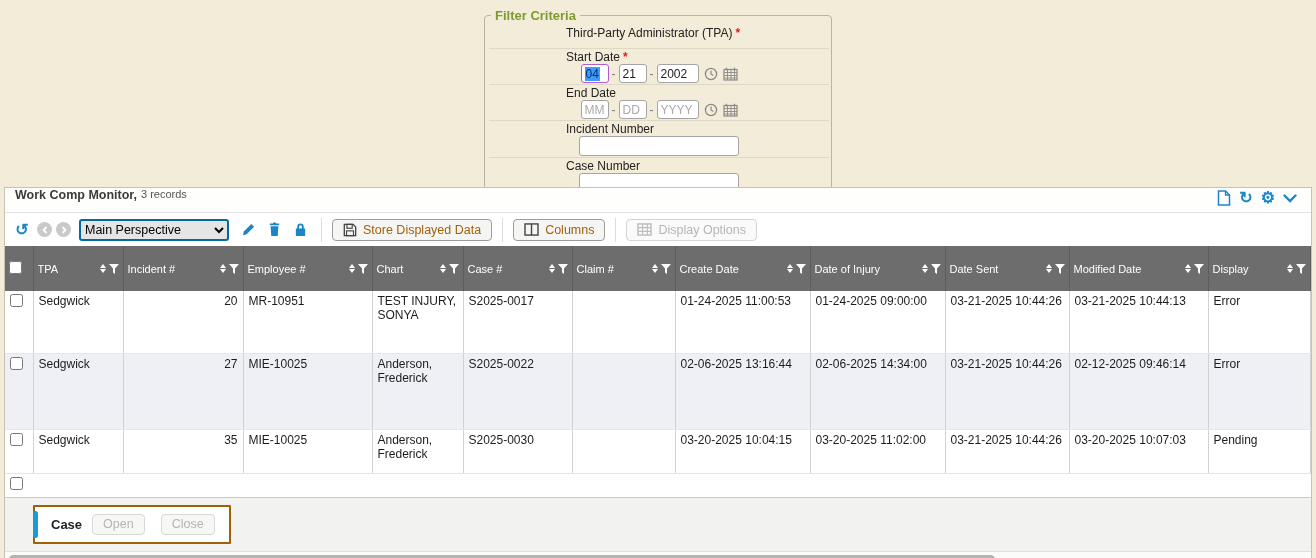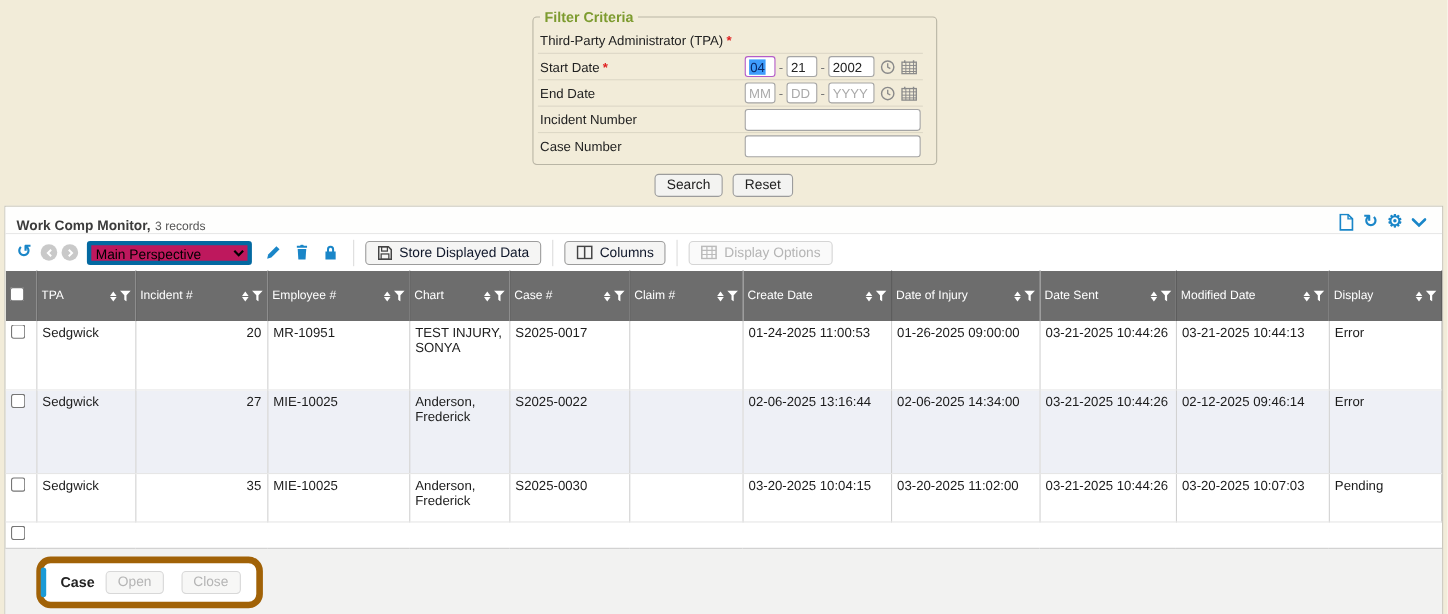--- a/index.html
+++ b/index.html
@@ -8,29 +8,29 @@
     background:#f2ecd9;
     font-family:"Liberation Sans", sans-serif;
     font-size:12px; color:#222;
     overflow:hidden;
   }
 
   
   .filter-wrap { width:348px; margin:8px auto 0 auto; }
   fieldset.filter {
     border:1px solid #b9b5a5; border-radius:4px;
-    padding:2px 12px 4px 4px; background:transparent;
+    padding:2px 2px 4px 4px; background:transparent;
   }
   fieldset.filter legend {
     font-weight:bold; font-size:13px; color:#7d9b2f;
     padding:0 4px; margin-left:2px;
   }
   .frow {
     display:flex; align-items:center; min-height:24px;
-    border-bottom:1px solid #ddd8c6; padding:1px 2px;
+    border-bottom:1px solid #ddd8c6; padding:1px 2px;flex-direction:column;
   }
   .frow:last-child { border-bottom:none;align-items:center; }
   .flabel { width:186px; flex:none; color:#222; }
   .req { color:#e02020; font-weight:bold; margin-left:3px; }
   .ffield { display:flex; align-items:center; gap:2px; }
   select.fsel {
     width:150px; height:20px; font-size:12px;
     border:1px solid #999; border-radius:3px; background:#fff; color:#222;
     font-family:"Liberation Sans", sans-serif;
   }
@@ -58,48 +58,48 @@
     font-family:"Liberation Sans", sans-serif; cursor:pointer;
   }
   .btn + .btn { margin-left:6px; }
 
   
   .panel {
     position:absolute; left:4px; right:4px; top:187px;
     background:#fff; border:1px solid #c6c3b6;
   }
   .titlebar {
-    display:flex; align-items:flex-end; height:25px; padding:0 10px;
+    display:flex; align-items:flex-start; height:25px; padding:0 10px;
     border-bottom:1px solid #e3e3e3; background:#fefefd;
   }
   .gtitle { font-weight:bold; color:#3b3b3b; font-size:12.5px; }
   .gcount { color:#555; font-size:11px; margin-left:4px; }
   .titlebar .spacer { flex:1; }
   .tb-icon { display:inline-flex; align-items:center; justify-content:center;
     width:22px; height:20px; cursor:pointer; color:#1a86c8; }
   .glyph-ic { font-size:16px; line-height:1; color:#1a86c8; font-weight:bold; }
 
   .toolbar {
     display:flex; align-items:center; height:33px; padding:0 6px;
     background:#fff; gap:4px;
   }
   .tsep { width:1px; height:24px; background:#ddd; margin:0 6px; }
   .circ {
     width:15px; height:15px; border-radius:50%; background:#c9c9c9;
     display:inline-flex; align-items:center; justify-content:center;
   }
   select.persel {
-    height:22px; width:150px; font-size:12.5px; border:4px solid #0369a1;
-    border-radius:3px; background:#be185d; margin:0 4px;
+    height:22px; width:150px; font-size:12.5px; border:2px solid #0369a1;
+    border-radius:3px; background:#e5e5e5; margin:0 4px;
     font-family:"Liberation Sans", sans-serif;
   }
   .tbtn {
     display:inline-flex; align-items:center; gap:6px;
     background:#f5f5f4; border:1px solid #9c9c9c; border-radius:4px;
-    padding:3px 10px; font-size:12.5px; color:#0f172a; cursor:pointer;
+    padding:3px 10px; font-size:12.5px; color:#a16207; cursor:pointer;
   }
   .tbtn.disabled { color:#b5b5b5; border-color:#d5d5d5; background:#fafafa; cursor:default; }
 
   
   table.grid { border-collapse:collapse; table-layout:fixed; width:100%; }
   table.grid th {
     background:#6d6d6d; color:#fff; font-weight:normal; font-size:11px;
     height:24px; padding:15px 4px; text-align:left;
     border-right:1px solid #5d5d5d; overflow:hidden; white-space:nowrap;
   }
@@ -117,21 +117,21 @@
   td.num { text-align:right; }
   tr.footrow td { height:24px; border-bottom:1px solid #c9c9c9; background:#fff; }
   .cb { width:13px; height:13px; }
 
   
   .actionstrip {
     background:#f2f2f1; padding:7px 0 7px 28px; border-bottom:1px solid #e0e0e0;
   }
   .actioncard {
     display:inline-flex; align-items:center; gap:10px;
-    background:#fff; border:6px solid #a16207; border-radius:13px;
+    background:#fff; border:2px solid #a16207; border-radius:1px;
     padding:7px 14px 7px 12px; position:relative;
   }
   .accent {
     position:absolute; left:-2px; top:4px; bottom:4px; width:5px;
     background:#1a9ad6; border-radius:3px;
   }
   .grouplabel { font-weight:bold; font-size:13px; color:#222; margin-left:4px; }
   .btn.disabled { color:#b5b5b5; border-color:#d8d8d8; background:#f7f7f6; cursor:default; }
 
   
@@ -492,21 +492,21 @@
     <tbody>
       <tr class="data-row" style="height:62px">
         <td><input type="checkbox" class="cb" style=""></td>
         <td>Sedgwick</td>
         <td class="num">20</td>
         <td>MR-10951</td>
         <td>TEST INJURY, SONYA</td>
         <td>S2025-0017</td>
         <td></td>
         <td>01-24-2025 11:00:53</td>
-        <td>01-26-2025 09:00:00</td>
+        <td>01-24-2025 09:00:00</td>
         <td>03-21-2025 10:44:26</td>
         <td>03-21-2025 10:44:13</td>
         <td>Error</td>
       </tr>
       <tr class="data-row row-alt" style="height:76px">
         <td><input type="checkbox" class="cb" style=""></td>
         <td>Sedgwick</td>
         <td class="num">27</td>
         <td>MIE-10025</td>
         <td>Anderson, Frederick</td>

